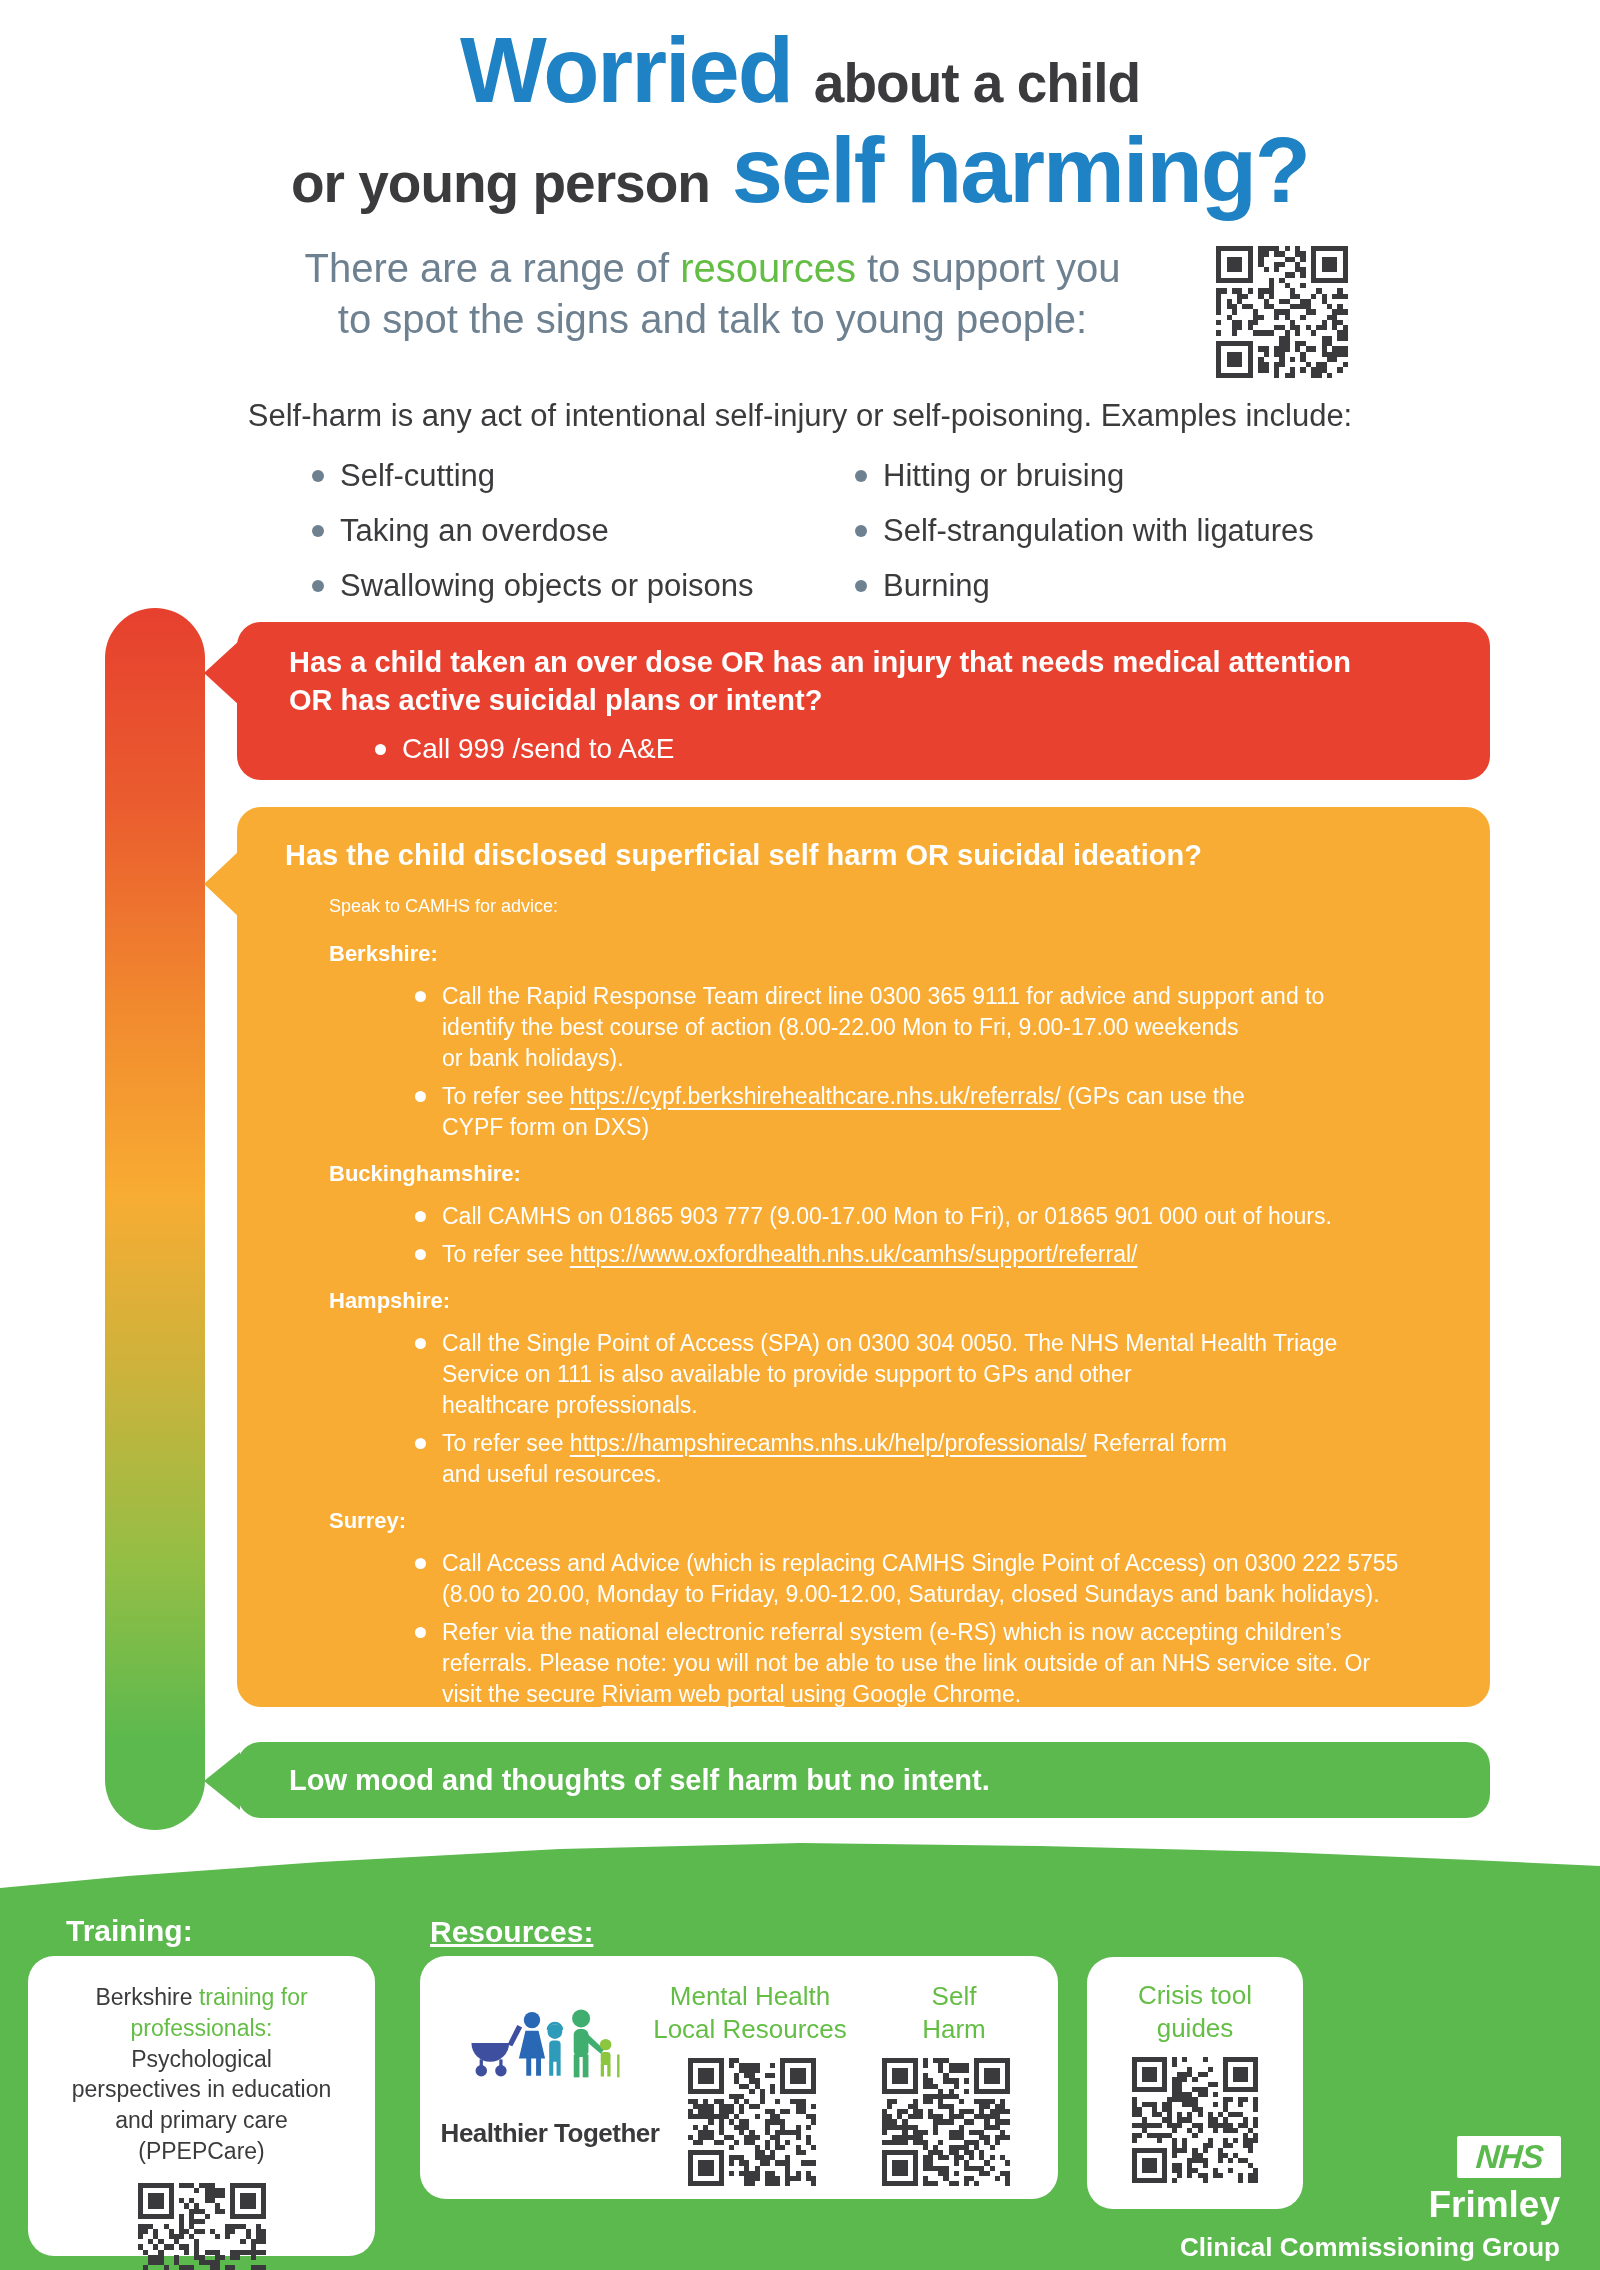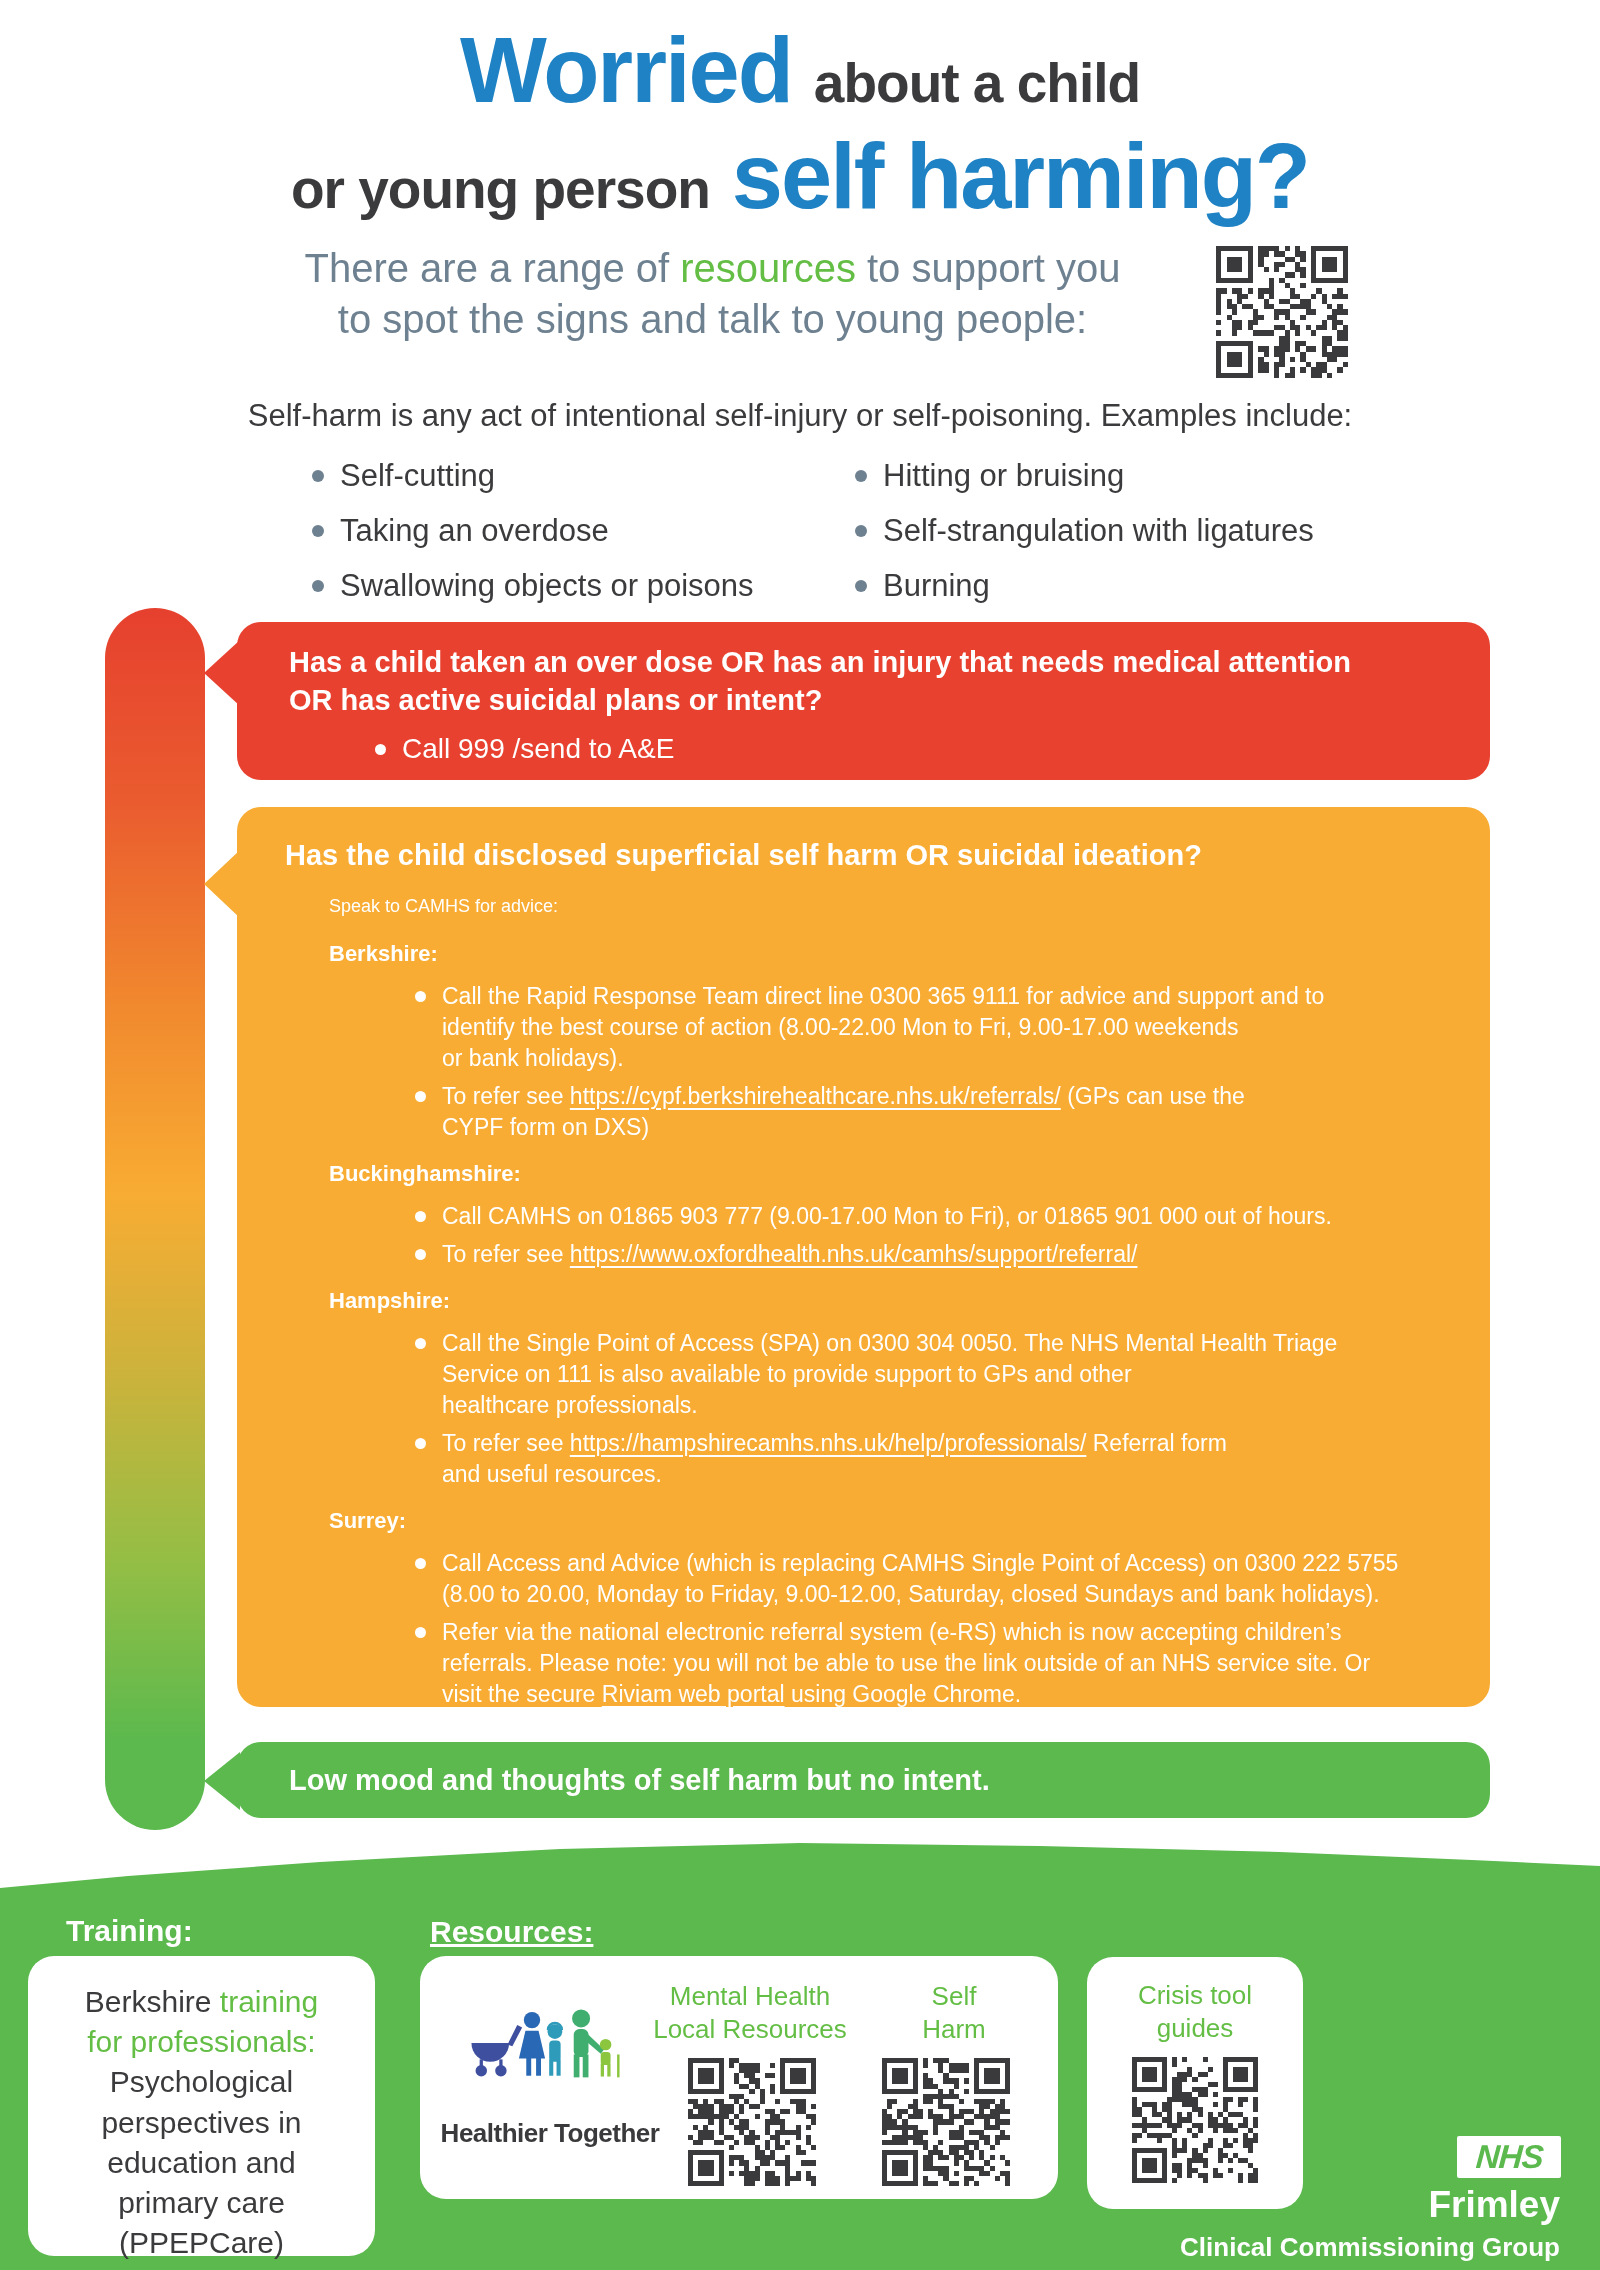--- a/index.html
+++ b/index.html
@@ -6,21 +6,21 @@
     --blue:#1E82C4; --dark:#3B3B3D; --slate:#6E8191; --green:#5BB94E;
     --green-text:#64BE45; --red:#E8412F; --amber:#F8AC33; --qr:#3A3A3C;
   }
   *{margin:0;padding:0;box-sizing:border-box;}
   body{background:#ffffff;font-family:"Liberation Sans",sans-serif;}
   .page{position:relative;width:1600px;height:2270px;background:#fff;overflow:hidden;}
 
   
   .title-block{position:absolute;top:24px;left:0;width:100%;text-align:center;}
   .t-line{display:flex;justify-content:center;align-items:baseline;gap:22px;line-height:1;}
-  .t-line2{margin-top:14px;}
+  .t-line2{margin-top:8px;}
   .t-big{font-size:92px;font-weight:bold;color:var(--blue);letter-spacing:-2px;}
   .t-small{font-size:55px;font-weight:bold;color:var(--dark);letter-spacing:-1px;}
 
   .subtitle{position:absolute;top:243px;left:255px;width:915px;text-align:center;
     font-size:40px;line-height:1.28;color:var(--slate);}
   .subtitle .run-green{color:var(--green-text);}
   .qr{color:var(--qr);}
   .qr svg{display:block;}
   .header-qr{position:absolute;left:1216px;top:246px;width:132px;height:132px;}
 
@@ -65,21 +65,21 @@
 
   
   .footer{position:absolute;left:0;top:1836px;width:1600px;height:434px;background:var(--green);
     clip-path:polygon(0 52px,8% 40px,20% 26px,35% 13px,50% 7px,65% 10px,80% 16px,92% 24px,
       100% 30px,100% 100%,0 100%);}
   .f-label{position:absolute;color:#fff;font-weight:bold;font-size:30px;}
   .f-label-training{left:66px;top:78px;}
   .f-label-resources{left:430px;top:79px;text-decoration:underline;}
   .f-card{position:absolute;background:#fff;border-radius:26px;}
   .card-training{left:28px;top:120px;width:347px;height:300px;padding:26px 36px 0;
-    text-align:center;font-size:30px;line-height:1.34;color:var(--dark);}
+    text-align:center;font-size:23px;line-height:1.34;color:var(--dark);}
   .card-training .run-green{color:var(--green-text);}
   .tq{width:128px;height:128px;margin:16px auto 0;}
   .card-resources{left:420px;top:120px;width:638px;height:243px;}
   .ht-logo{position:absolute;left:40px;top:48px;width:180px;height:96px;}
   .ht-text{position:absolute;left:0px;top:162px;width:260px;text-align:center;
     font-size:26px;font-weight:bold;color:var(--qr);letter-spacing:-0.5px;}
   .r-label{position:absolute;text-align:center;color:var(--green-text);font-size:26px;line-height:33px;}
   .r-label-mh{left:230px;top:24px;width:200px;}
   .r-label-sh{left:484px;top:24px;width:100px;}
   .rq1{position:absolute;left:268px;top:102px;width:128px;height:128px;}

